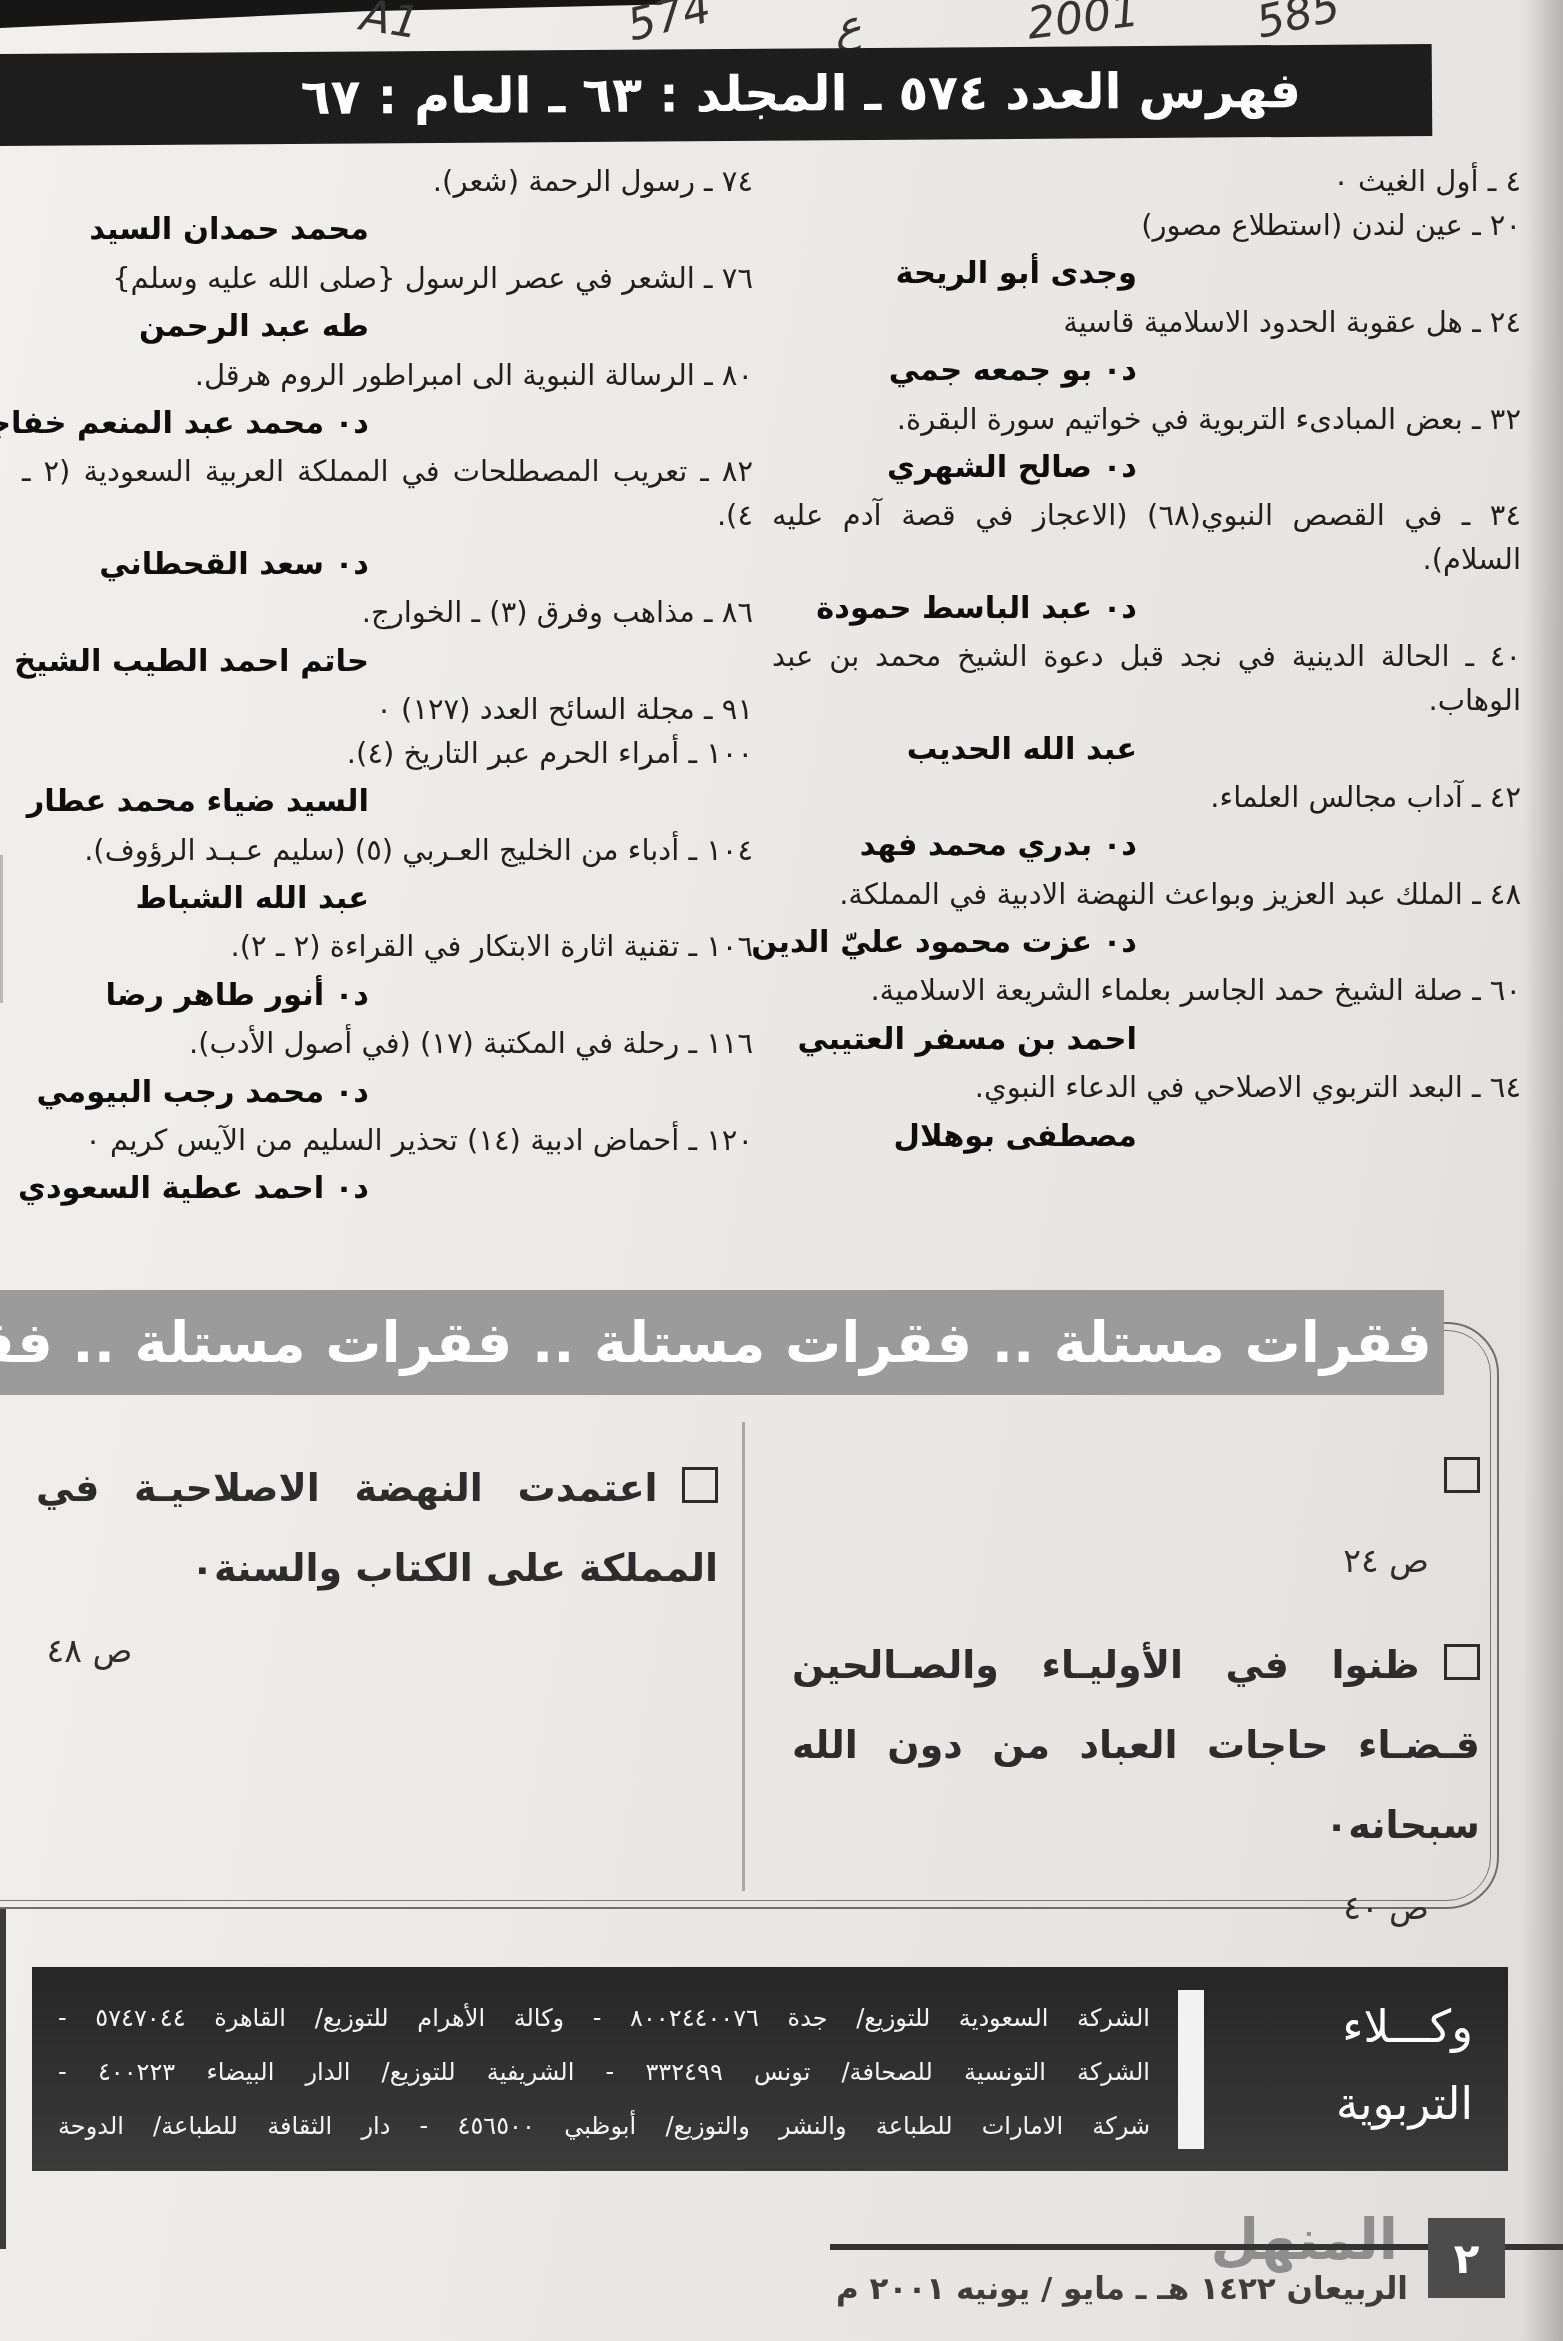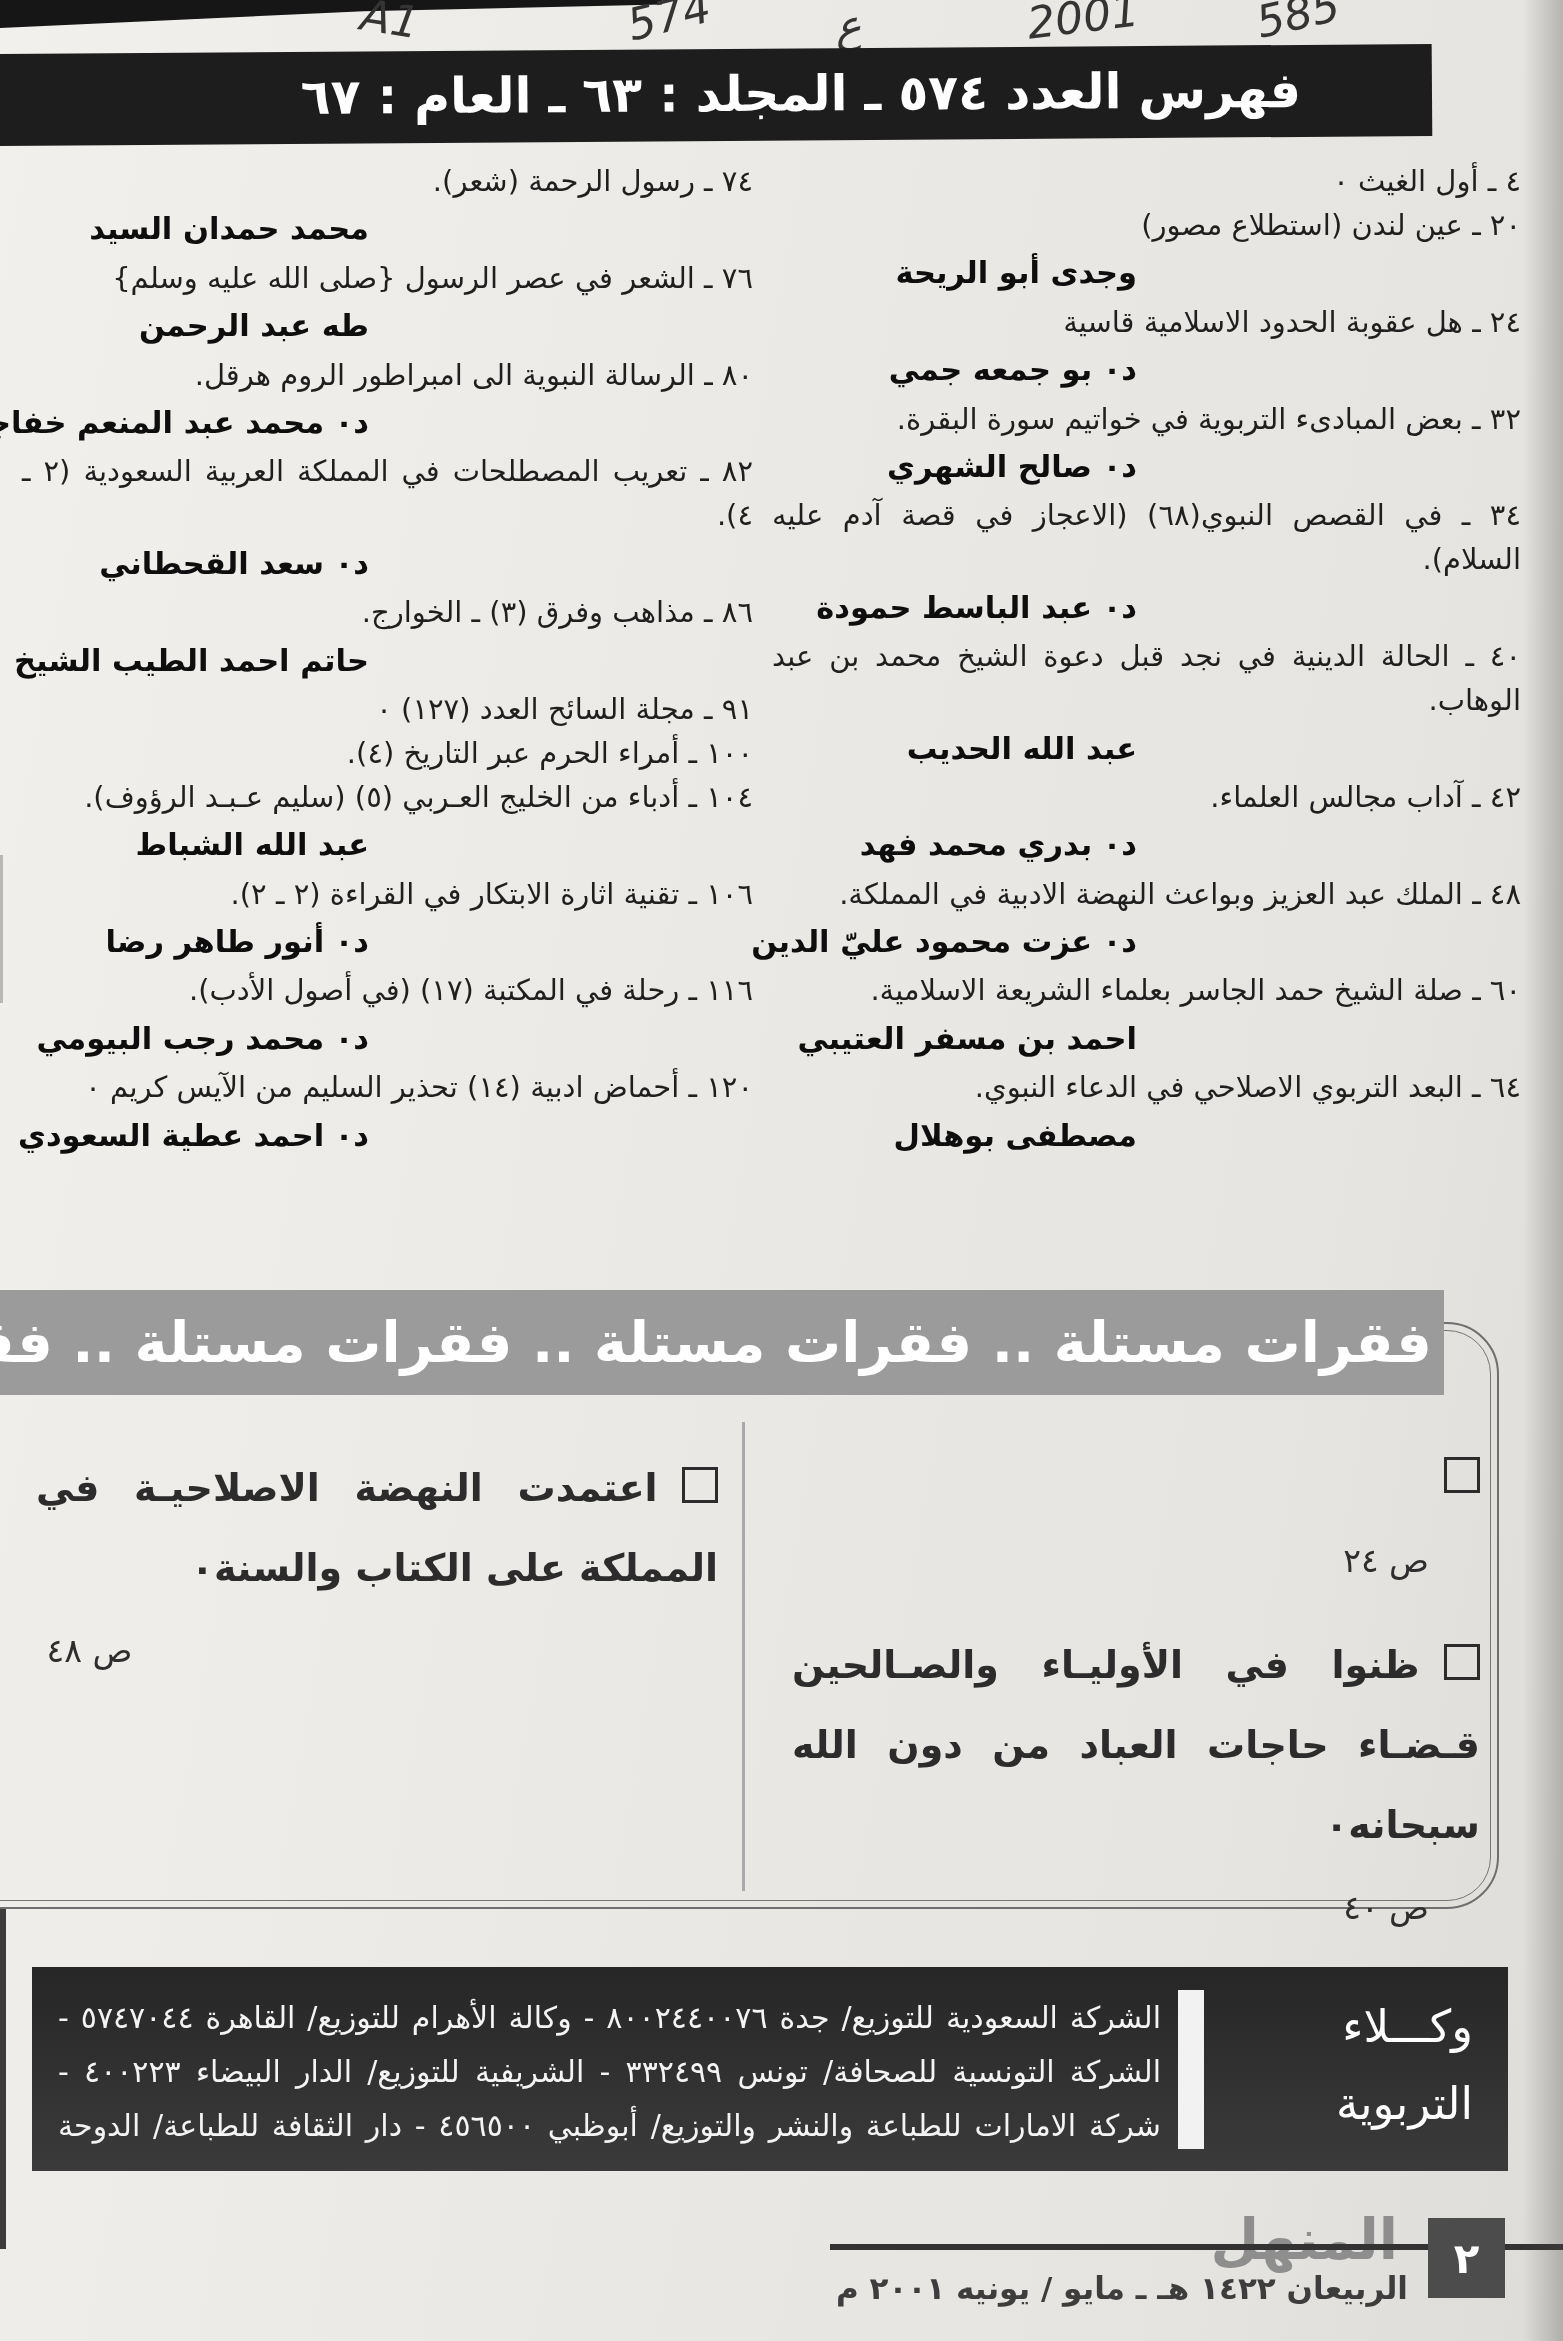--- a/index.html
+++ b/index.html
@@ -49,22 +49,22 @@
     margin-left:24.4px;vertical-align:-1.7px;background:transparent;}
   .q-page{font-size:33px;color:#2e2e2e;margin:23px 0 45px;}
   .quotes.right .q-page{text-align:right;padding-right:51px;}
   .quotes.left .q-page{text-align:left;padding-left:10.5px;direction:ltr;}
   
   .agents{position:absolute;left:33px;top:1967px;width:1476px;height:204px;
     background:linear-gradient(#262626,#3b3b3b);z-index:4;}
   .agents-bar{position:absolute;right:304px;top:23px;width:26px;height:159px;background:#f2f2f2;}
   .agents-title{position:absolute;right:35px;top:21px;width:255px;color:#ffffff;font-weight:normal;
     font-size:45px;line-height:77px;}
-  .agents-body{position:absolute;right:347px;left:26px;top:24.4px;color:#f4f4f4;
-    font-size:30px;line-height:54px;direction:rtl;}
+  .agents-body{position:absolute;right:358px;left:26px;top:24.4px;color:#f4f4f4;
+    font-size:24px;line-height:54px;direction:rtl;}
   .agents-line{text-align:justify;text-align-last:justify;white-space:nowrap;}
   
   .manhal{position:absolute;right:165px;top:2187px;font-size:56px;font-weight:bold;color:#8e8e8e;z-index:3;margin-top:20px;}
   .f-rule-a{position:absolute;left:831px;top:2244px;width:599px;height:6.1px;background:#333333;z-index:3;}
   .f-rule-b{position:absolute;left:1506px;top:2244px;width:58px;height:6.1px;background:#333333;z-index:3;}
   .pagenum-box{position:absolute;left:1429px;top:2218px;width:77px;height:80px;background:#4c4c4c;
     display:flex;align-items:center;justify-content:center;color:#ffffff;
     font-size:42px;font-weight:bold;z-index:3;}
   .f-date{position:absolute;right:155px;top:2270px;font-size:31px;font-weight:bold;color:#3d3d3d;
     white-space:nowrap;z-index:3;text-align:center;}
@@ -117,20 +117,21 @@
       <div class="toc-entry title">٧٦ ـ الشعر في عصر الرسول {صلى الله عليه وسلم}</div>
       <div class="toc-entry author">طه عبد الرحمن</div>
       <div class="toc-entry title">٨٠ ـ الرسالة النبوية الى امبراطور الروم هرقل.</div>
       <div class="toc-entry author">د٠ محمد عبد المنعم خفاجى</div>
       <div class="toc-entry title">٨٢ ـ تعريب المصطلحات في المملكة العربية السعودية (٢ ـ ٤).</div>
       <div class="toc-entry author">د٠ سعد القحطاني</div>
       <div class="toc-entry title">٨٦ ـ مذاهب وفرق (٣) ـ الخوارج.</div>
       <div class="toc-entry author">حاتم احمد الطيب الشيخ</div>
       <div class="toc-entry title">٩١ ـ مجلة السائح العدد (١٢٧) ٠</div>
       <div class="toc-entry title">١٠٠ ـ أمراء الحرم عبر التاريخ (٤).</div>
+      <div class="toc-entry author">السيد ضياء محمد عطار</div>
       <div class="toc-entry title">١٠٤ ـ أدباء من الخليج العـربي (٥) (سليم عـبـد الرؤوف).</div>
       <div class="toc-entry author">عبد الله الشباط</div>
       <div class="toc-entry title">١٠٦ ـ تقنية اثارة الابتكار في القراءة (٢ ـ ٢).</div>
       <div class="toc-entry author">د٠ أنور طاهر رضا</div>
       <div class="toc-entry title">١١٦ ـ رحلة في المكتبة (١٧) (في أصول الأدب).</div>
       <div class="toc-entry author">د٠ محمد رجب البيومي</div>
       <div class="toc-entry title">١٢٠ ـ أحماض ادبية (١٤) تحذير السليم من الآيس كريم ٠</div>
       <div class="toc-entry author">د٠ احمد عطية السعودي</div>
     </div>
 

